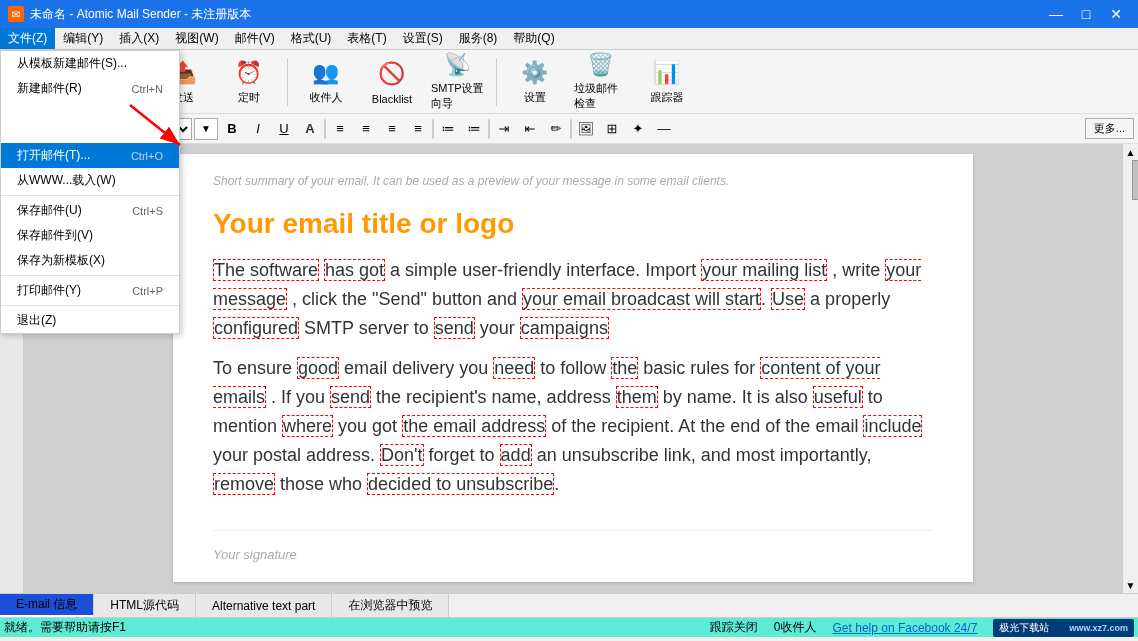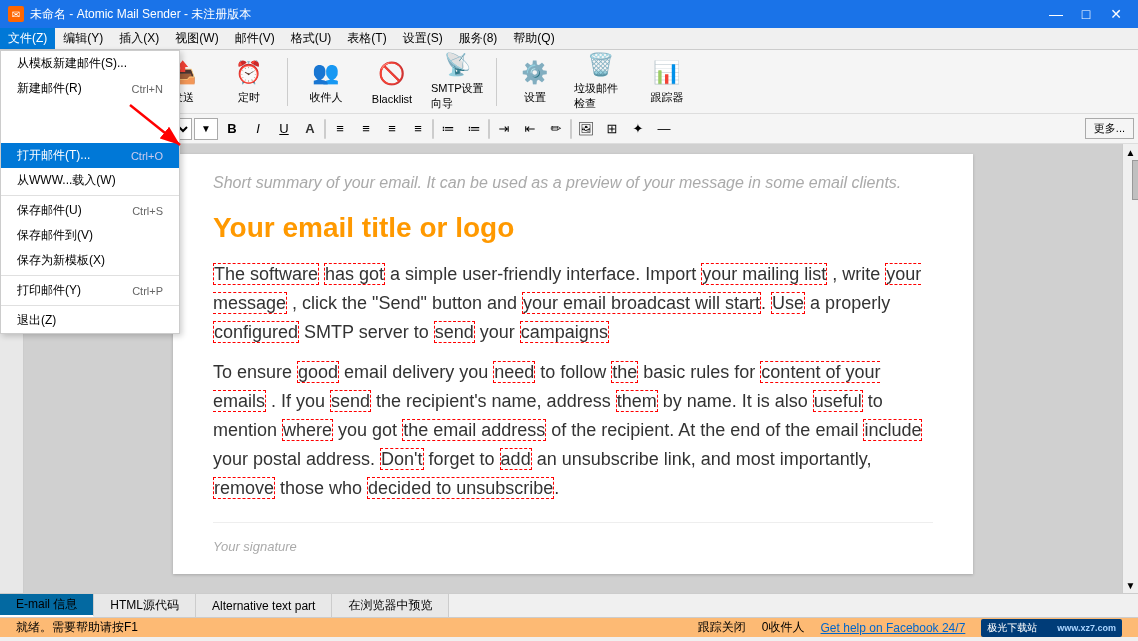--- a/index.html
+++ b/index.html
@@ -170,40 +170,40 @@
     .email-canvas {
       background: white;
       max-width: 800px;
       margin: 0 auto;
       min-height: 400px;
       padding: 20px 40px;
       box-shadow: 0 1px 3px rgba(0,0,0,0.2);
     }
     .email-preview-text {
       color: #aaa;
-      font-size: 16px;
+      font-size: 12px;
       margin-bottom: 20px;
       font-style: italic;
     }
     .email-title {
       color: #ff9900;
       font-size: 28px;
       font-weight: bold;
       margin-bottom: 16px;
     }
     .email-body {
       font-size: 18px;
       line-height: 1.6;
       color: #333;
     }
     .email-body p { margin-bottom: 12px; }
     .email-signature {
       color: #aaa;
       font-size: 13px;
-      margin-top: 20px;
+      margin-top: 32px;
       font-style: italic;
       border-top: 1px solid #eee;
       padding-top: 16px;
     }
 
     
     .right-scrollbar {
       width: 16px;
       background: #f0f0f0;
       border-left: 1px solid #ccc;
@@ -224,31 +224,31 @@
     }
     .tab {
       padding: 0 16px;
       display: flex;
       align-items: center;
       border-right: 1px solid #ccc;
       cursor: pointer;
       font-size: 12px;
       background: #e8e8e8;
     }
-    .tab.active { background: #0369a1; border-bottom: 2px solid white; }
+    .tab.active { background: #1d4ed8; border-bottom: 2px solid white; }
 
     
     .status-bar {
       height: 20px;
-      background: #fdba74;
+      background: #5eead4;
       border-top: 1px solid #ccc;
       display: flex;
       align-items: center;
       justify-content: space-between;
-      padding: 0 16px;
+      padding: 0 4px;
       font-size: 12px;
     }
     .status-left { display: flex; align-items: center; gap: 16px; }
     .status-right { display: flex; align-items: center; gap: 16px; }
     .status-link { color: #0066cc; cursor: pointer; text-decoration: underline; font-size: 12px; }
 
     
     .red-arrow {
       position: absolute;
       left: 120px;

